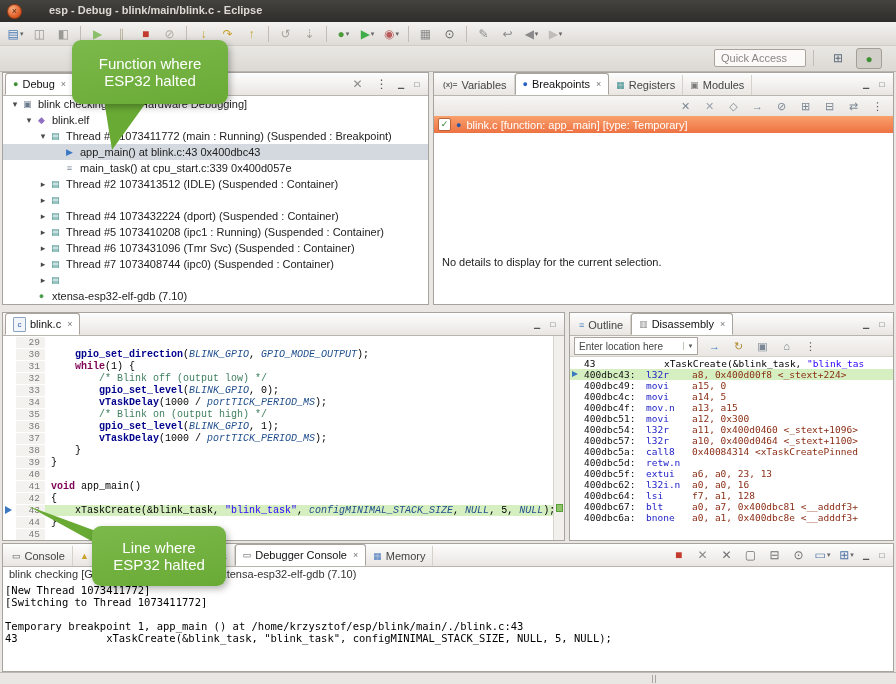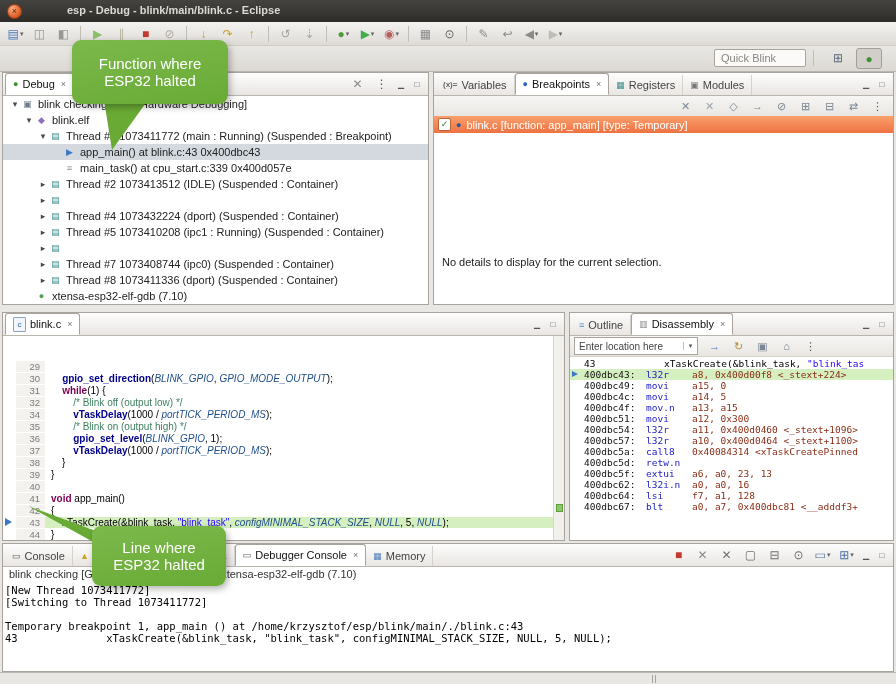--- a/index.html
+++ b/index.html
@@ -4,21 +4,21 @@
 <style>
   html,body{margin:0;padding:0;}
   body{width:896px;height:684px;position:relative;overflow:hidden;background:#e9e7e3;
        font-family:"Liberation Sans",sans-serif;font-size:11px;color:#222;}
   
   #titlebar{position:absolute;left:0;top:0;width:896px;height:22px;
             background:linear-gradient(#454340,#2e2d2a);border-bottom:1px solid #1f1e1c;}
   .win-close{position:absolute;left:7px;top:4px;width:13px;height:13px;border-radius:50%;
              background:radial-gradient(circle at 35% 30%,#f8b084,#e2622d 60%,#c24a17);
              border:1px solid #9e3c10;color:#5a2408;font-size:9px;line-height:12px;text-align:center;}
-  .win-title{position:absolute;left:67px;top:4px;color:#dcd9d3;font-weight:bold;font-size:11px;}
+  .win-title{position:absolute;left:49px;top:4px;color:#dcd9d3;font-weight:bold;font-size:11px;}
   
   #toolbar1{position:absolute;left:0;top:22px;width:896px;height:24px;display:flex;align-items:center;
             padding-left:4px;box-sizing:border-box;gap:1px;
             background:linear-gradient(#f4f3f1,#dedbd6);border-bottom:1px solid #cfccc6;}
   #toolbar2{position:absolute;left:0;top:46px;width:896px;height:25px;
             background:linear-gradient(#e9e7e3,#dcd9d4);border-bottom:1px solid #b9b5ae;}
   .tb-btn{height:20px;min-width:19px;display:inline-flex;align-items:center;justify-content:center;
           border-radius:3px;padding:0 2px;}
   .tb-glyph{font-size:12px;line-height:1;}
   .tb-dd{font-size:7px;color:#666;margin-left:1px;}
@@ -65,21 +65,21 @@
   #bp-content{position:absolute;top:43px;left:0;right:0;bottom:0;}
   #bp-item{height:17px;display:flex;align-items:center;gap:5px;padding-left:4px;color:#fff;
            background:linear-gradient(#f9a06c,var(--accent-orange));}
   .checkbox{width:11px;height:11px;background:#fff;border:1px solid #b5653a;border-radius:2px;
             font-size:9px;line-height:11px;text-align:center;color:#2d7d2d;flex:none;}
   .bp-dot{color:#2456a8;font-size:9px;}
   #bp-empty{position:absolute;top:140px;left:8px;color:#222;}
   
   #editor-panel{left:2px;top:312px;width:563px;height:229px;}
   #code-lines{position:absolute;top:23px;left:0;right:11px;bottom:0;
-              font-family:Liberation Sans, sans-serif;font-size:10px;overflow:hidden;margin-top:24px;}
+              font-family:Liberation Mono, monospace;font-size:10px;overflow:hidden;}
   .code-line{display:flex;height:12px;align-items:center;white-space:pre;}
   .code-margin{width:13px;flex:none;position:relative;height:12px;}
   .code-num{width:24px;flex:none;text-align:right;padding-right:5px;color:#7b7b7b;background:#f3f2ef;
             font-size:9.5px;}
   .code-body{flex:1;padding-left:6px;overflow:hidden;}
   .code-line.hl .code-body{background:var(--debug-line-green);}
   .cur-arrow{position:absolute;left:2px;top:2px;width:0;height:0;border-left:7px solid #3b78c4;
              border-top:4px solid transparent;border-bottom:4px solid transparent;}
   .tk-com{color:#3f7f5f;} .tk-kw{color:#7f0055;font-weight:bold;} .tk-str{color:#2a00ff;}
   .tk-mac{color:#1f4e8c;font-style:italic;} .tk-fn{color:#00008c;font-weight:bold;text-align:right;} .tk-pln{color:#000;}
@@ -204,21 +204,21 @@
       <span class="tb-glyph" style="color: rgb(138, 138, 138);">◀</span>
       <span class="tb-dd">▾</span>
     </span>
     <span class="tb-btn">
       <span class="tb-glyph" style="color: rgb(192, 189, 184);">▶</span>
       <span class="tb-dd">▾</span>
     </span>
   </div>
 
 <div id="toolbar2">
-  <div class="quick-access">Quick Blink</div>
+  <div class="quick-access">Quick Access</div>
   <span class="tb-sep"></span>
   <div class="persp" id="persp-open">
       <span>⊞</span>
     </div>
   <div class="persp" id="persp-debug">
       <span>●</span>
     </div>
 </div>
 
 <div class="panel" id="debug-panel">
@@ -282,30 +282,30 @@
         <span class="tree-label">Thread #4 1073432224 (dport) (Suspended : Container)</span>
       </div>
       <div class="tree-row" style="padding-left: 34px;">
         <span class="exp">▸</span>
         <span class="ticon" style="color: rgb(63, 143, 143);">▤</span>
         <span class="tree-label">Thread #5 1073410208 (ipc1 : Running) (Suspended : Container)</span>
       </div>
       <div class="tree-row" style="padding-left: 34px;">
         <span class="exp">▸</span>
         <span class="ticon" style="color: rgb(63, 143, 143);">▤</span>
+        <span class="tree-label">Thread #6 1073431096 (Tmr Svc) (Suspended : Container)</span>
       </div>
       <div class="tree-row" style="padding-left: 34px;">
         <span class="exp">▸</span>
         <span class="ticon" style="color: rgb(63, 143, 143);">▤</span>
         <span class="tree-label">Thread #7 1073408744 (ipc0) (Suspended : Container)</span>
       </div>
       <div class="tree-row" style="padding-left: 34px;">
         <span class="exp">▸</span>
         <span class="ticon" style="color: rgb(63, 143, 143);">▤</span>
-        <span class="tree-label">Thread #8 1073411336 (dport) (Suspended : Container)</span>
       </div>
       <div class="tree-row" style="padding-left: 20px;">
         <span class="exp"></span>
         <span class="ticon" style="color: rgb(79, 158, 79);">●</span>
         <span class="tree-label">xtensa-esp32-elf-gdb (7.10)</span>
       </div>
     </div>
 </div>
 
 <div class="panel" id="bp-panel">
@@ -381,20 +381,21 @@
     <div class="pm-group">
       <span class="pm">▁</span>
       <span class="pm">□</span>
     </div>
   </div>
   <div id="code-lines">
       <div class="code-line"><span class="code-margin"></span><span class="code-num">29</span><span class="code-body"><span class="tk-pln">    </span></span></div>
       <div class="code-line"><span class="code-margin"></span><span class="code-num">30</span><span class="code-body"><span class="tk-pln">    </span><span class="tk-fn">gpio_set_direction</span><span class="tk-pln">(</span><span class="tk-mac">BLINK_GPIO</span><span class="tk-pln">, </span><span class="tk-mac">GPIO_MODE_OUTPUT</span><span class="tk-pln">);</span></span></div>
       <div class="code-line"><span class="code-margin"></span><span class="code-num">31</span><span class="code-body"><span class="tk-pln">    </span><span class="tk-kw">while</span><span class="tk-pln">(1) {</span></span></div>
       <div class="code-line"><span class="code-margin"></span><span class="code-num">32</span><span class="code-body"><span class="tk-pln">        </span><span class="tk-com">/* Blink off (output low) */</span></span></div>
+      <div class="code-line"><span class="code-margin"></span><span class="code-num">33</span><span class="code-body"><span class="tk-pln">        </span><span class="tk-fn">gpio_set_level</span><span class="tk-pln">(</span><span class="tk-mac">BLINK_GPIO</span><span class="tk-pln">, 0);</span></span></div>
       <div class="code-line"><span class="code-margin"></span><span class="code-num">34</span><span class="code-body"><span class="tk-pln">        </span><span class="tk-fn">vTaskDelay</span><span class="tk-pln">(1000 / </span><span class="tk-mac">portTICK_PERIOD_MS</span><span class="tk-pln">);</span></span></div>
       <div class="code-line"><span class="code-margin"></span><span class="code-num">35</span><span class="code-body"><span class="tk-pln">        </span><span class="tk-com">/* Blink on (output high) */</span></span></div>
       <div class="code-line"><span class="code-margin"></span><span class="code-num">36</span><span class="code-body"><span class="tk-pln">        </span><span class="tk-fn">gpio_set_level</span><span class="tk-pln">(</span><span class="tk-mac">BLINK_GPIO</span><span class="tk-pln">, 1);</span></span></div>
       <div class="code-line"><span class="code-margin"></span><span class="code-num">37</span><span class="code-body"><span class="tk-pln">        </span><span class="tk-fn">vTaskDelay</span><span class="tk-pln">(1000 / </span><span class="tk-mac">portTICK_PERIOD_MS</span><span class="tk-pln">);</span></span></div>
       <div class="code-line"><span class="code-margin"></span><span class="code-num">38</span><span class="code-body"><span class="tk-pln">    }</span></span></div>
       <div class="code-line"><span class="code-margin"></span><span class="code-num">39</span><span class="code-body"><span class="tk-pln">}</span></span></div>
       <div class="code-line"><span class="code-margin"></span><span class="code-num">40</span><span class="code-body"></span></div>
       <div class="code-line"><span class="code-margin"></span><span class="code-num">41</span><span class="code-body"><span class="tk-kw">void</span><span class="tk-pln"> app_main()</span></span></div>
       <div class="code-line"><span class="code-margin"></span><span class="code-num">42</span><span class="code-body"><span class="tk-pln">{</span></span></div>
       <div class="code-line hl"><span class="code-margin"><span class="cur-arrow"></span></span><span class="code-num">43</span><span class="code-body"><span class="tk-pln">    xTaskCreate(&amp;blink_task, </span><span class="tk-str">"blink_task"</span><span class="tk-pln">, </span><span class="tk-mac">configMINIMAL_STACK_SIZE</span><span class="tk-pln">, </span><span class="tk-mac">NULL</span><span class="tk-pln">, 5, </span><span class="tk-mac">NULL</span><span class="tk-pln">);</span></span></div>
@@ -453,20 +454,21 @@
       <div class="d-line"><span class="d-margin"></span><span class="d-addr">400dbc4f:</span><span class="d-mnem">mov.n</span><span class="d-ops">a13, a15</span></div>
       <div class="d-line"><span class="d-margin"></span><span class="d-addr">400dbc51:</span><span class="d-mnem">movi</span><span class="d-ops">a12, 0x300</span></div>
       <div class="d-line"><span class="d-margin"></span><span class="d-addr">400dbc54:</span><span class="d-mnem">l32r</span><span class="d-ops">a11, 0x400d0460 &lt;_stext+1096&gt;</span></div>
       <div class="d-line"><span class="d-margin"></span><span class="d-addr">400dbc57:</span><span class="d-mnem">l32r</span><span class="d-ops">a10, 0x400d0464 &lt;_stext+1100&gt;</span></div>
       <div class="d-line"><span class="d-margin"></span><span class="d-addr">400dbc5a:</span><span class="d-mnem">call8</span><span class="d-ops">0x40084314 &lt;xTaskCreatePinned</span></div>
       <div class="d-line"><span class="d-margin"></span><span class="d-addr">400dbc5d:</span><span class="d-mnem">retw.n</span><span class="d-ops"></span></div>
       <div class="d-line"><span class="d-margin"></span><span class="d-addr">400dbc5f:</span><span class="d-mnem">extui</span><span class="d-ops">a6, a0, 23, 13</span></div>
       <div class="d-line"><span class="d-margin"></span><span class="d-addr">400dbc62:</span><span class="d-mnem">l32i.n</span><span class="d-ops">a0, a0, 16</span></div>
       <div class="d-line"><span class="d-margin"></span><span class="d-addr">400dbc64:</span><span class="d-mnem">lsi</span><span class="d-ops">f7, a1, 128</span></div>
       <div class="d-line"><span class="d-margin"></span><span class="d-addr">400dbc67:</span><span class="d-mnem">blt</span><span class="d-ops">a0, a7, 0x400dbc81 &lt;__adddf3+</span></div>
+      <div class="d-line"><span class="d-margin"></span><span class="d-addr">400dbc6a:</span><span class="d-mnem">bnone</span><span class="d-ops">a0, a1, 0x400dbc8e &lt;__adddf3+</span></div>
     </div>
 </div>
 
 <div class="panel" id="console-panel">
   <div class="tabbar">
     <div class="tab">
       <span class="tab-icon ic-console">▭</span>
       <span>Console</span>
     </div>
     <div class="tab">

